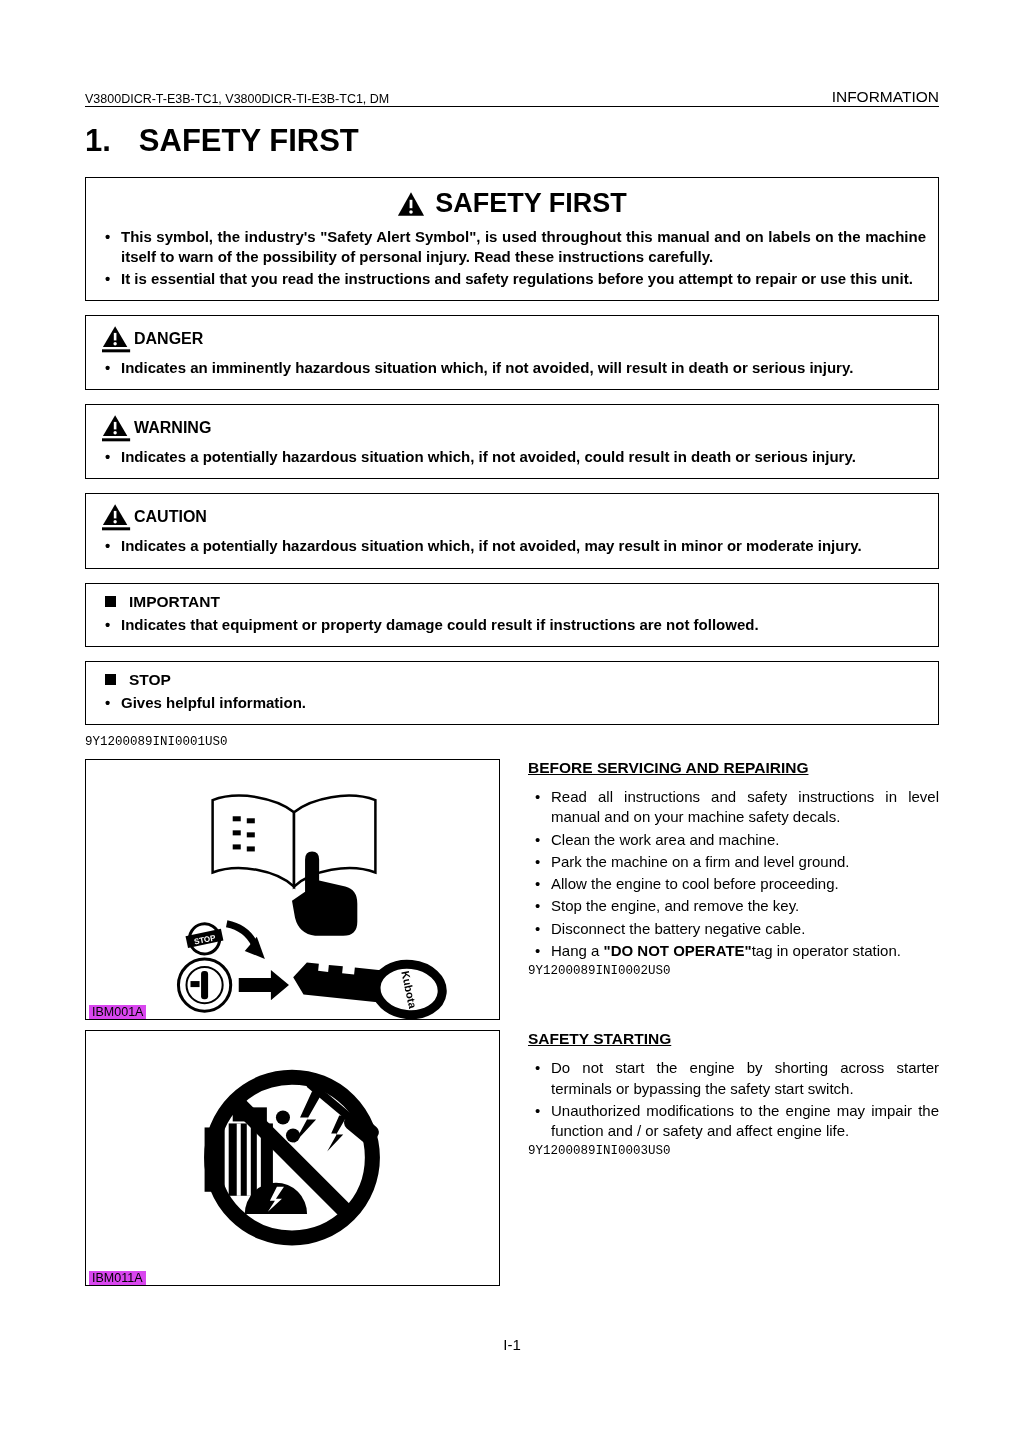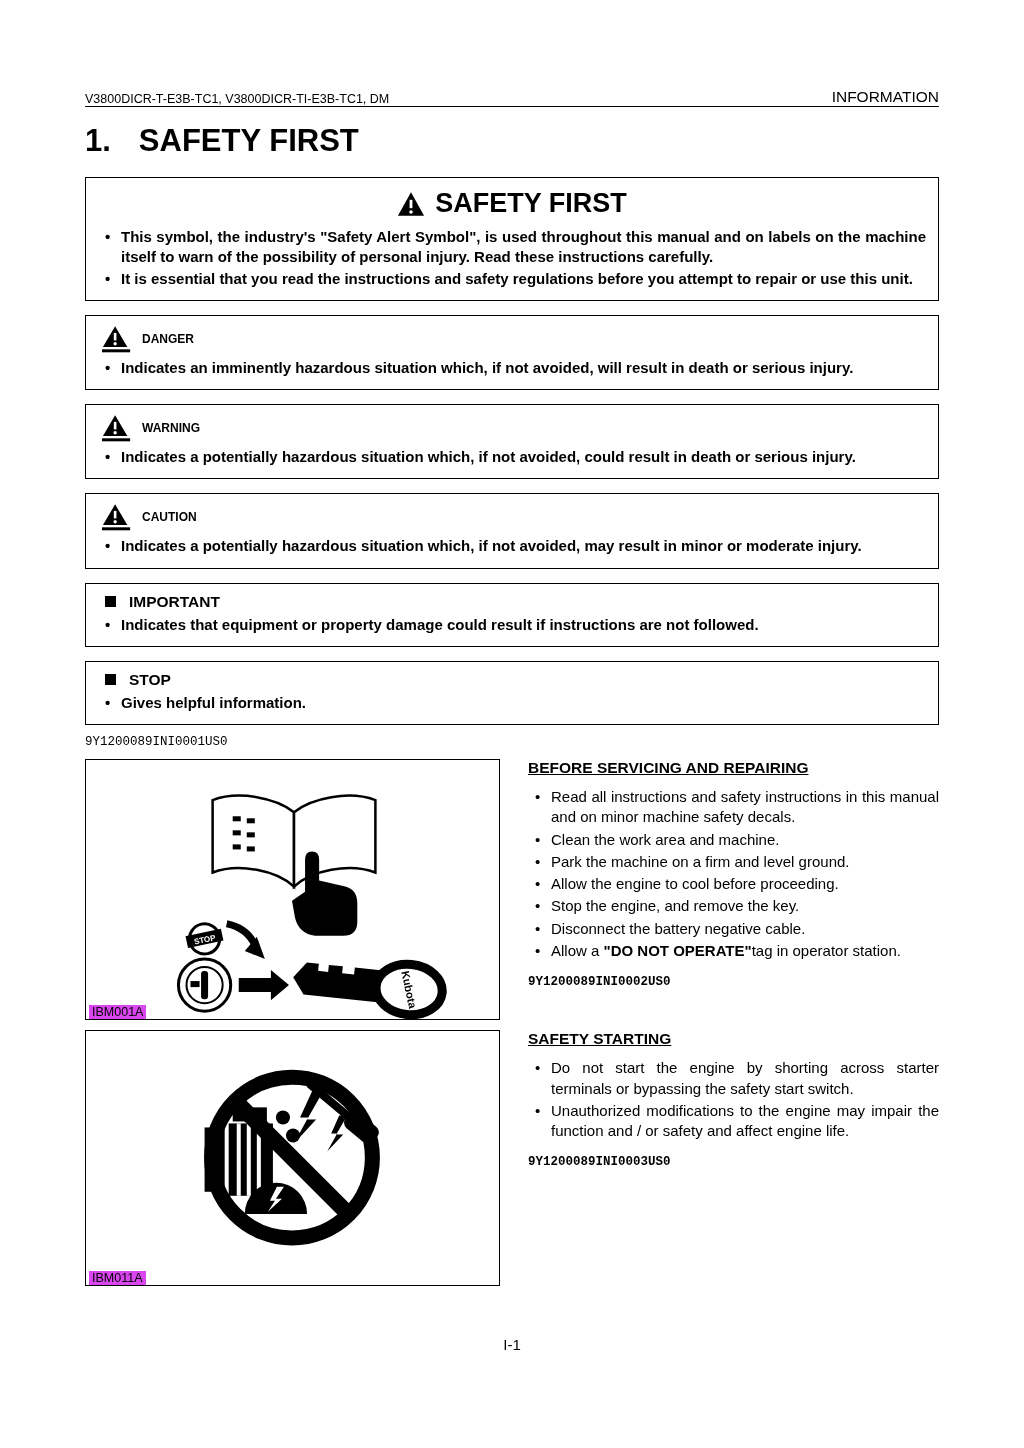--- a/index.html
+++ b/index.html
@@ -24,40 +24,40 @@
     font-size:27px; font-weight:bold; margin:2px 0 8px; }
   .tri-lg svg { width:28px; height:26px; display:block; }
   .tri-md svg { width:30px; height:28px; display:block; }
 
   .bullets { list-style:none; }
   .bullets li { position:relative; padding-left:23px; text-align:justify;
     line-height:1.35; margin-bottom:1px; }
   .bullets li::before { content:"•"; position:absolute; left:7px; }
   .bullets.bold li { font-weight:bold; }
 
-  .alert-head { display:flex; align-items:center; gap:10px; font-weight:bold;
-    font-size:12px; margin:1px 0 5px; padding-left:4px; }
+  .alert-head { display:flex; align-items:center; gap:2px; font-weight:bold;
+    font-size:16px; margin:1px 0 5px; padding-left:4px; }
   .alert-head.sq { gap:13px; font-size:15.5px; padding-left:7px; margin-bottom:4px;align-items:center; }
   .sq-icon { width:11px; height:11px; background:#000; display:inline-block; flex:0 0 11px; }
 
   .code-line { font-family:"Liberation Mono", monospace; font-size:12.5px;
     text-align:left; margin:0 0 12px; }
   .code-line.first { margin:-4px 0 10px; }
 
   .content-row { display:flex; gap:28px; margin-bottom:10px; align-items:flex-start; }
   .figure-box { flex:0 0 415px; width:415px; border:1.6px solid #000; position:relative; background:#fff; }
   .fig-svg { display:block; width:100%; height:auto; }
   .figure-label { position:absolute; left:3px; bottom:0; font-size:12.5px;
     background:#d946ef; padding:0 3px; }
 
   .right-col { flex:1; min-width:0; }
   .section-heading { font-size:15.5px; font-weight:bold; text-decoration:underline;
     margin:0 0 10px; }
   .right-col .bullets li { margin-bottom:2px; }
-  .right-col .code-line { margin-top:14px; margin-bottom:0;font-weight:bold; }
+  .right-col .code-line { margin-top:3px; margin-bottom:0; }
 
   .footer { position:absolute; left:0; right:0; top:1336px; text-align:center; font-size:15px; }
 </style>
 </head>
 <body>
 
 <div class="page">
 
   <div class="doc-header">
     <span class="hleft">V3800DICR-T-E3B-TC1, V3800DICR-TI-E3B-TC1, DM</span>
@@ -192,27 +192,27 @@
           <path d="M206 224 L218 208 L230 208 L230 215 L240 215 L240 208 L254 208 L254 215 L266 215 L266 208 L292 208 L292 240 L218 240 Z" fill="#000"></path>
           <ellipse cx="322" cy="224" rx="33" ry="25" fill="#fff" stroke="#000" stroke-width="9"></ellipse>
           <text x="322" y="228" font-size="11" font-weight="bold" fill="#000" text-anchor="middle" transform="rotate(72 322 224)" font-family="Liberation Sans, sans-serif">Kubota</text>
         </g>
       </svg>
       <span class="figure-label">IBM001A</span>
     </div>
     <div class="right-col">
       <div class="section-heading">BEFORE SERVICING AND REPAIRING</div>
       <ul class="bullets">
-        <li>Read all instructions and safety instructions in this manual and on minor machine safety decals.</li>
+        <li>Read all instructions and safety instructions in level manual and on your machine safety decals.</li>
         <li>Clean the work area and machine.</li>
         <li>Park the machine on a firm and level ground.</li>
         <li>Allow the engine to cool before proceeding.</li>
         <li>Stop the engine, and remove the key.</li>
         <li>Disconnect the battery negative cable.</li>
-        <li><span>Allow a </span><b>"DO NOT OPERATE"</b><span>tag in operator station.</span></li>
+        <li><span>Hang a </span><b>"DO NOT OPERATE"</b><span>tag in operator station.</span></li>
       </ul>
       <div class="code-line">9Y1200089INI0002US0</div>
     </div>
   </div>
 
   <div class="content-row">
     <div class="figure-box">
       <svg class="fig-svg" viewBox="0 0 411 253">
         <g>
           <rect x="118" y="96" width="20" height="64" fill="#000"></rect>

